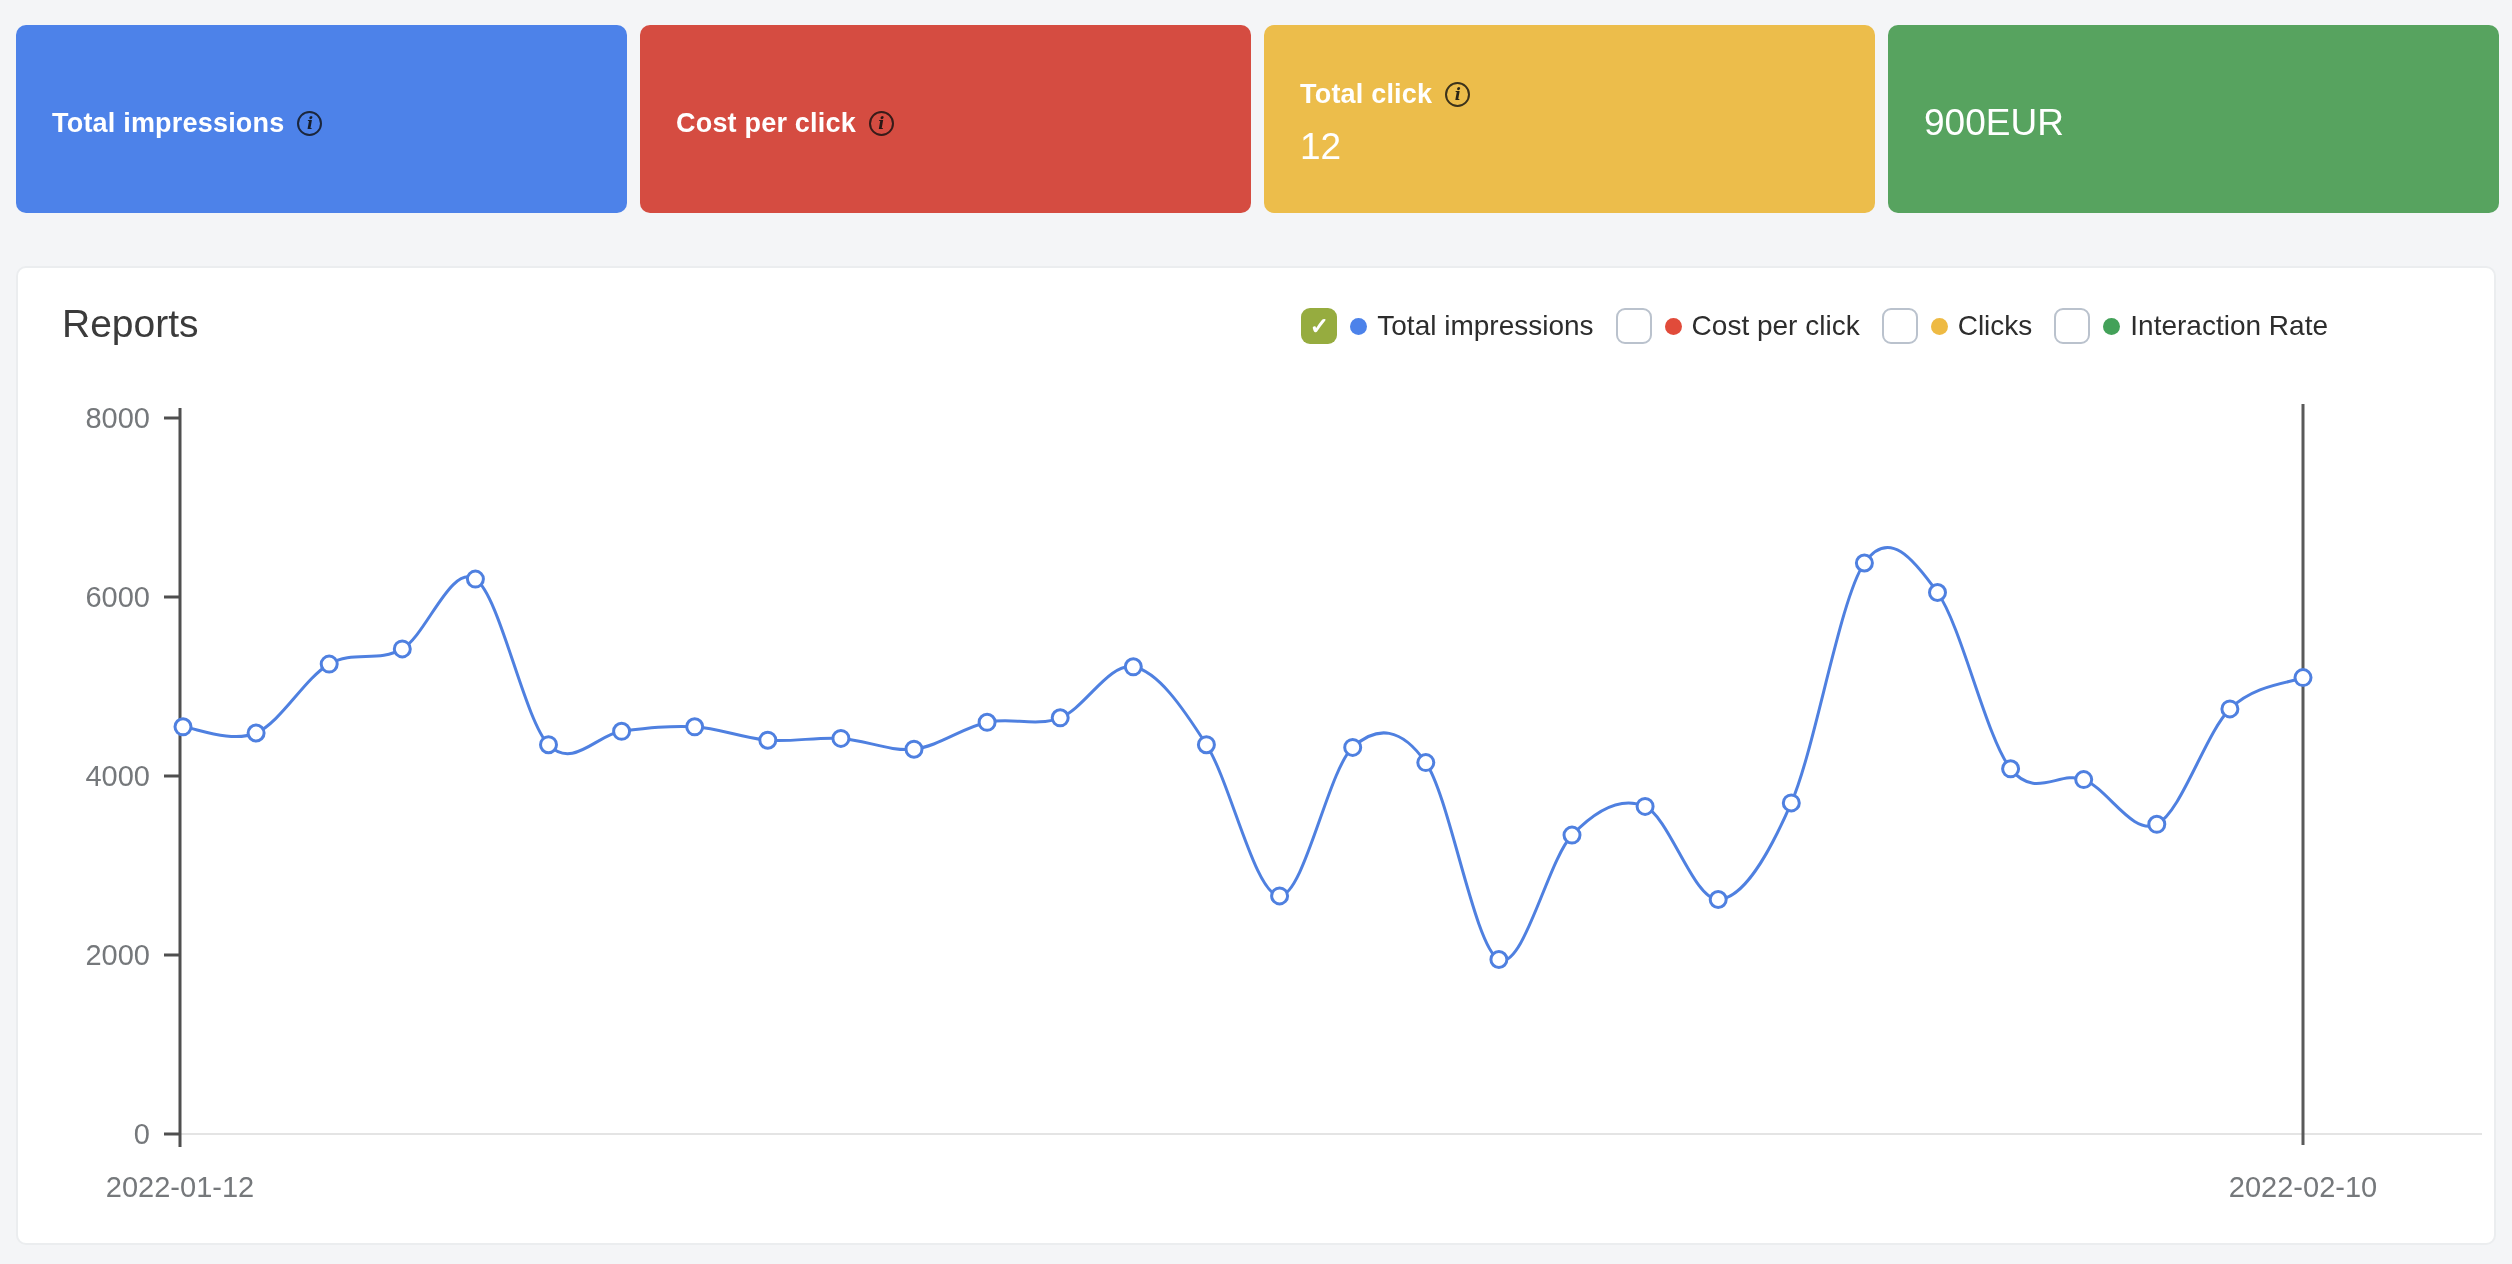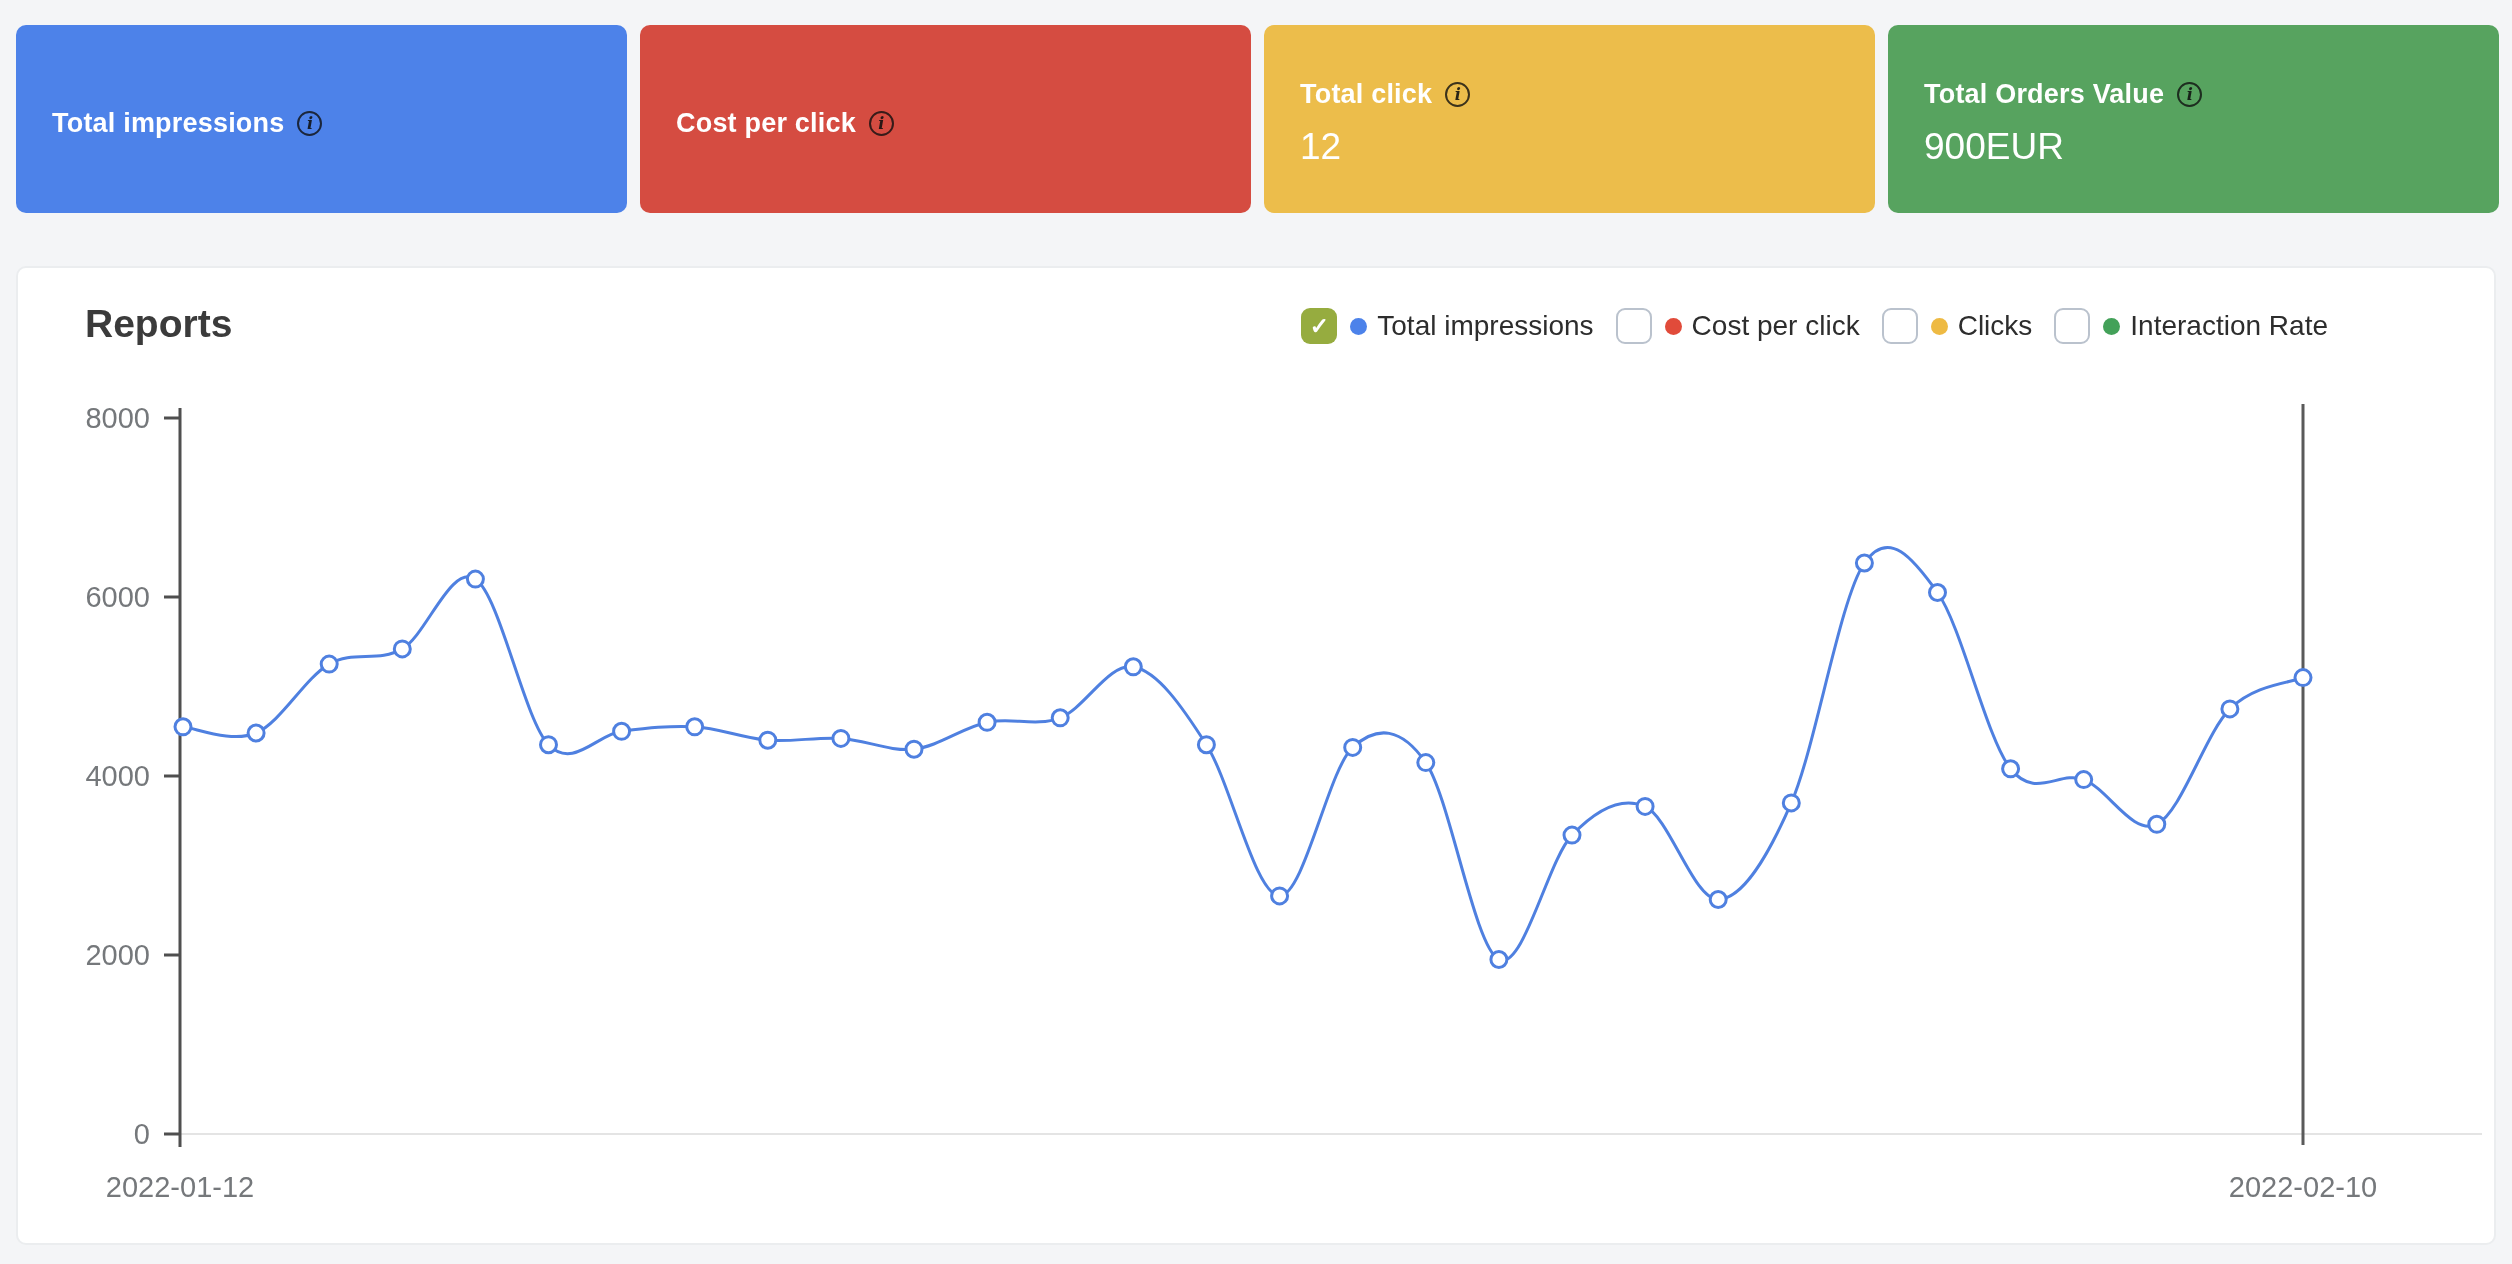--- a/index.html
+++ b/index.html
@@ -35,21 +35,21 @@
   .info-icon::after { content:"i"; }
   .kpi-value { font-size:37px; font-weight:400; }
 
   
   .reports-panel {
     position:absolute; left:16px; top:266px; width:2480px; height:979px;
     background:#fff; border:2px solid #ebedef; border-radius:10px;
   }
   .panel-title {
     position:absolute; left:44px; top:36px;
-    font-size:39px; font-weight:700; color:#3b3b3b; line-height:1;margin-left:23px;
+    font-size:39px; font-weight:400; color:#3b3b3b; line-height:1;
   }
 
   
   .legend {
     position:absolute; top:40px; right:166px;
     display:flex; align-items:center; gap:22px;
   }
   .legend-item { display:flex; align-items:center; cursor:pointer; }
   .cb {
     width:36px; height:36px; border-radius:9px;
@@ -85,24 +85,20 @@
       </div>
     </div>
     <div class="kpi-card" style="background: rgb(236, 189, 75);">
       <div class="kpi-title-row">
         <span class="kpi-title">Total click</span>
         <span class="info-icon"></span>
       </div>
       <div class="kpi-value">12</div>
     </div>
     <div class="kpi-card" style="background: rgb(87, 163, 95);">
-      <div class="kpi-title-row">
-        <span class="kpi-title">Total Orders Value</span>
-        <span class="info-icon"></span>
-      </div>
       <div class="kpi-value">900EUR</div>
     </div>
   </div>
 
   <div class="reports-panel">
     <h2 class="panel-title">Reports</h2>
     <div class="legend" id="legend">
         <div class="legend-item">
           <span class="cb checked" style="background: rgb(150, 172, 63);">✓</span>
           <span class="dot" style="background: rgb(76, 130, 234);"></span>

